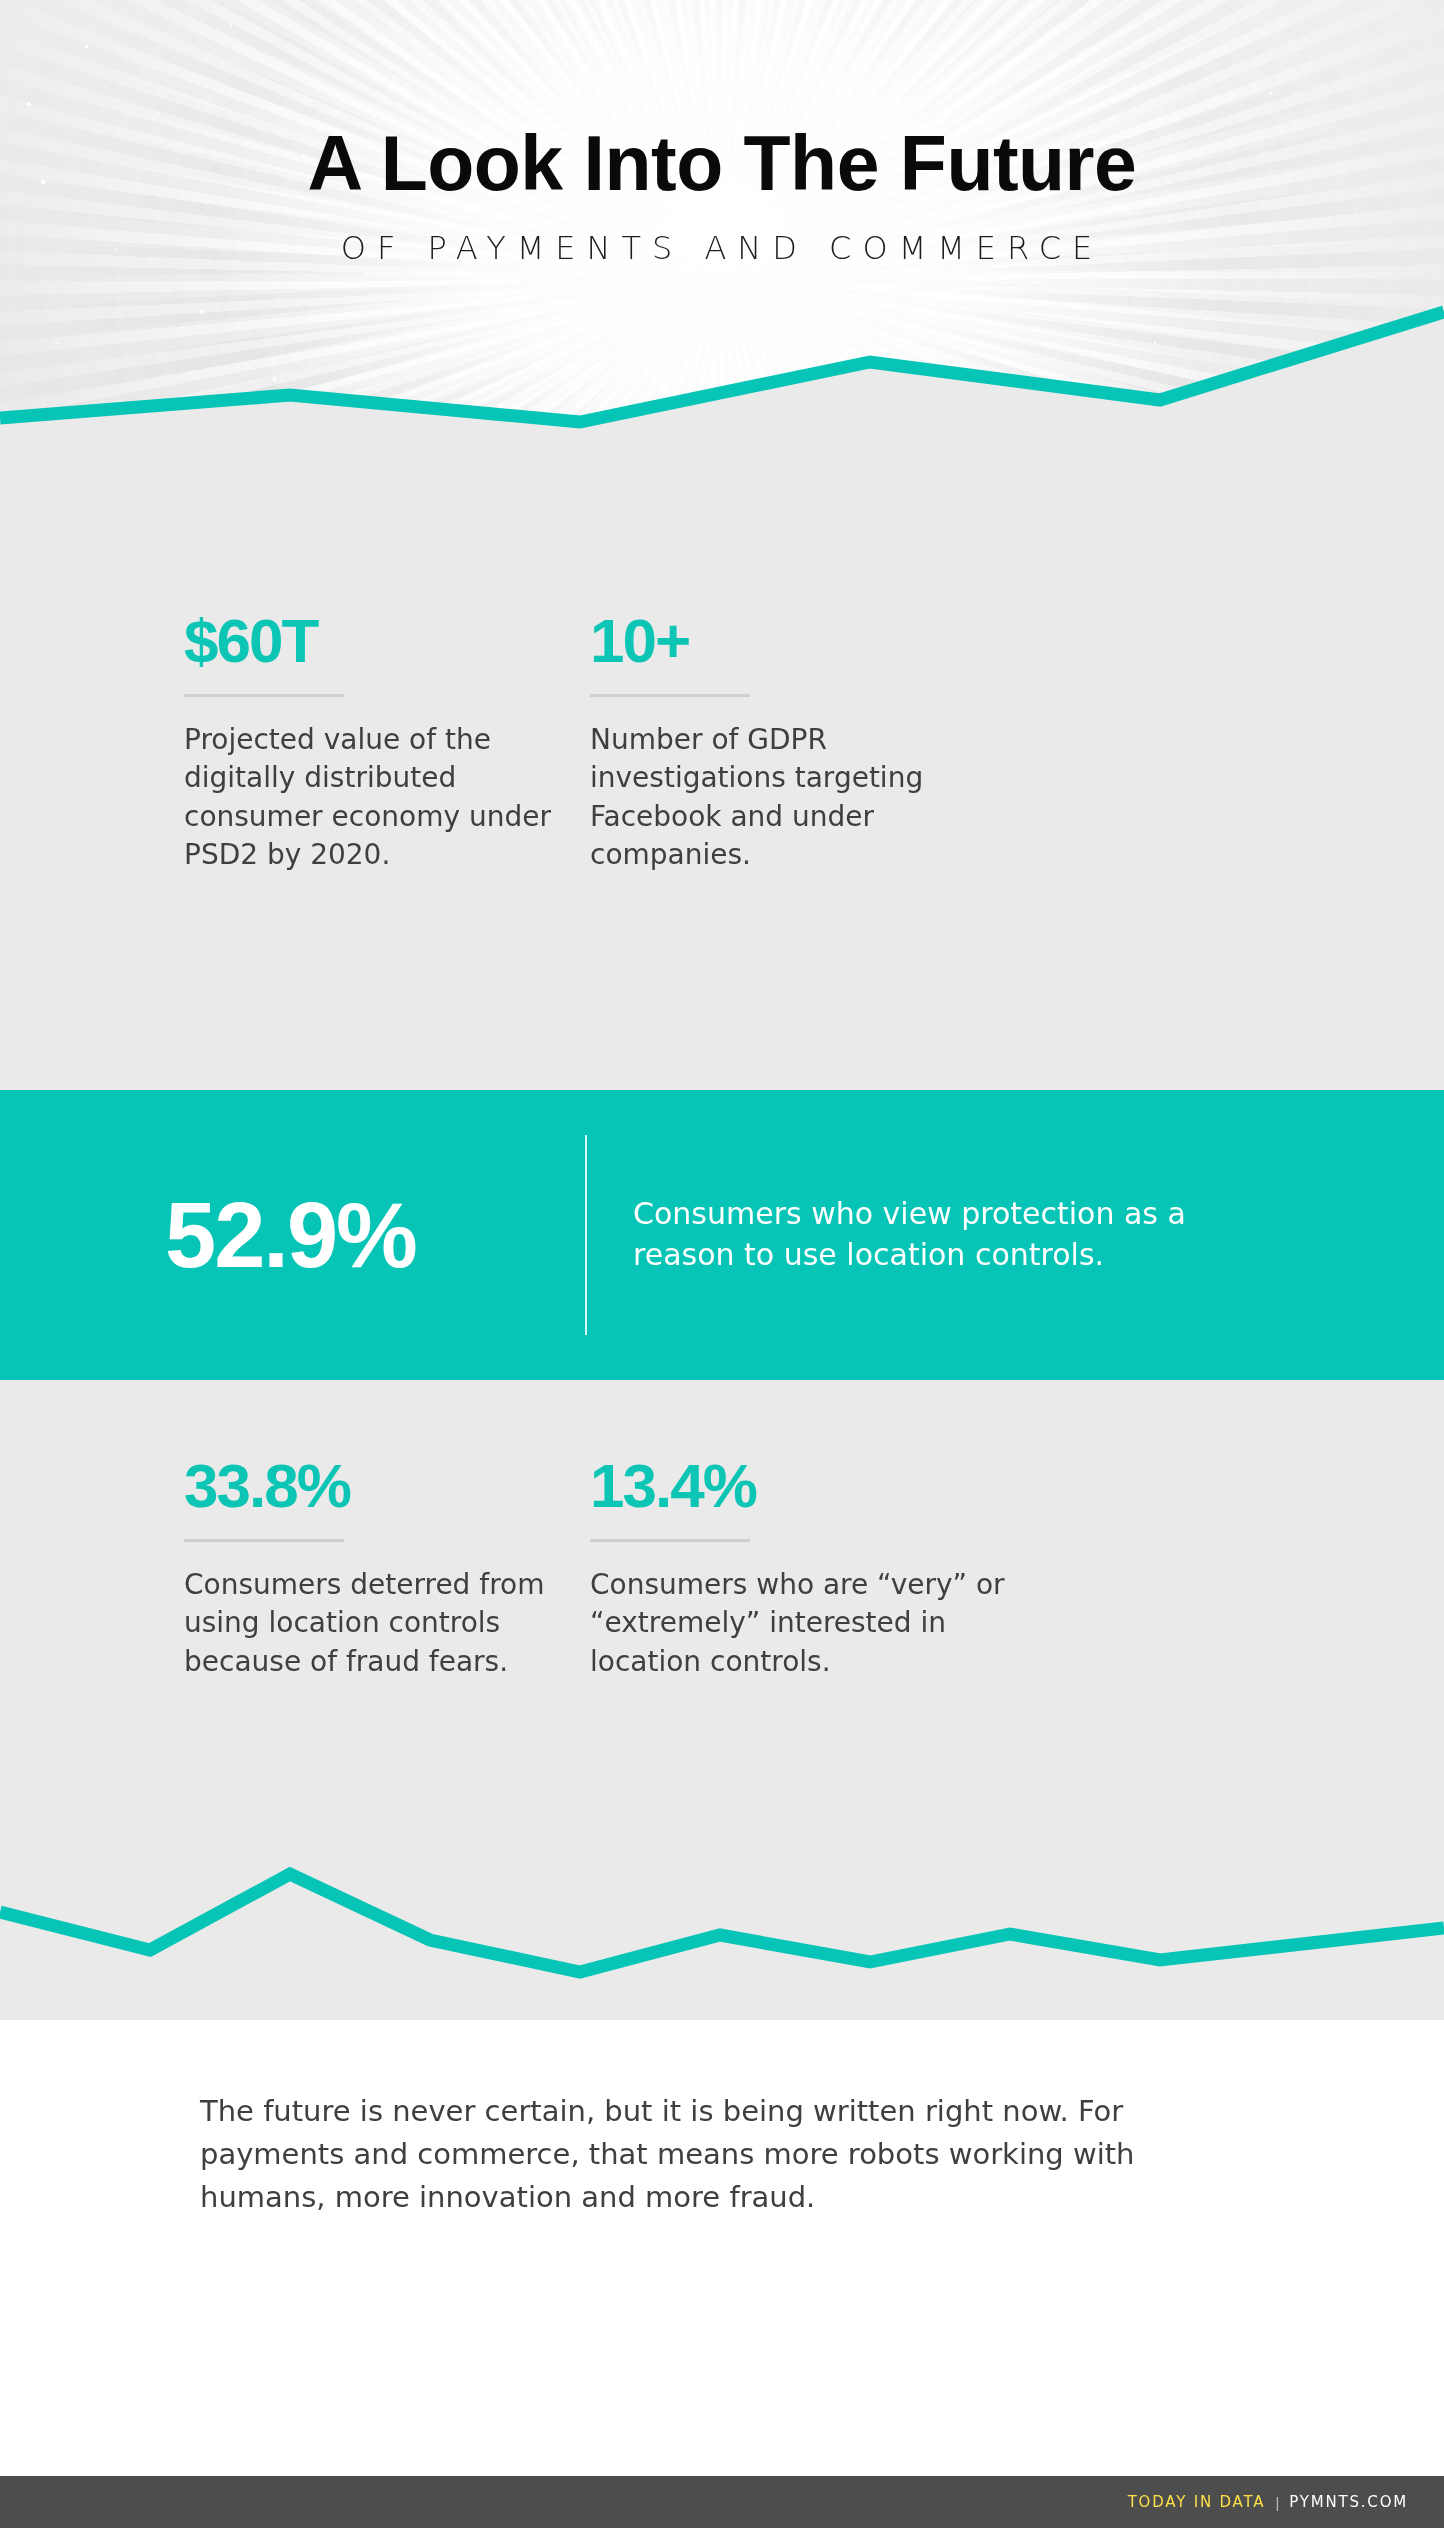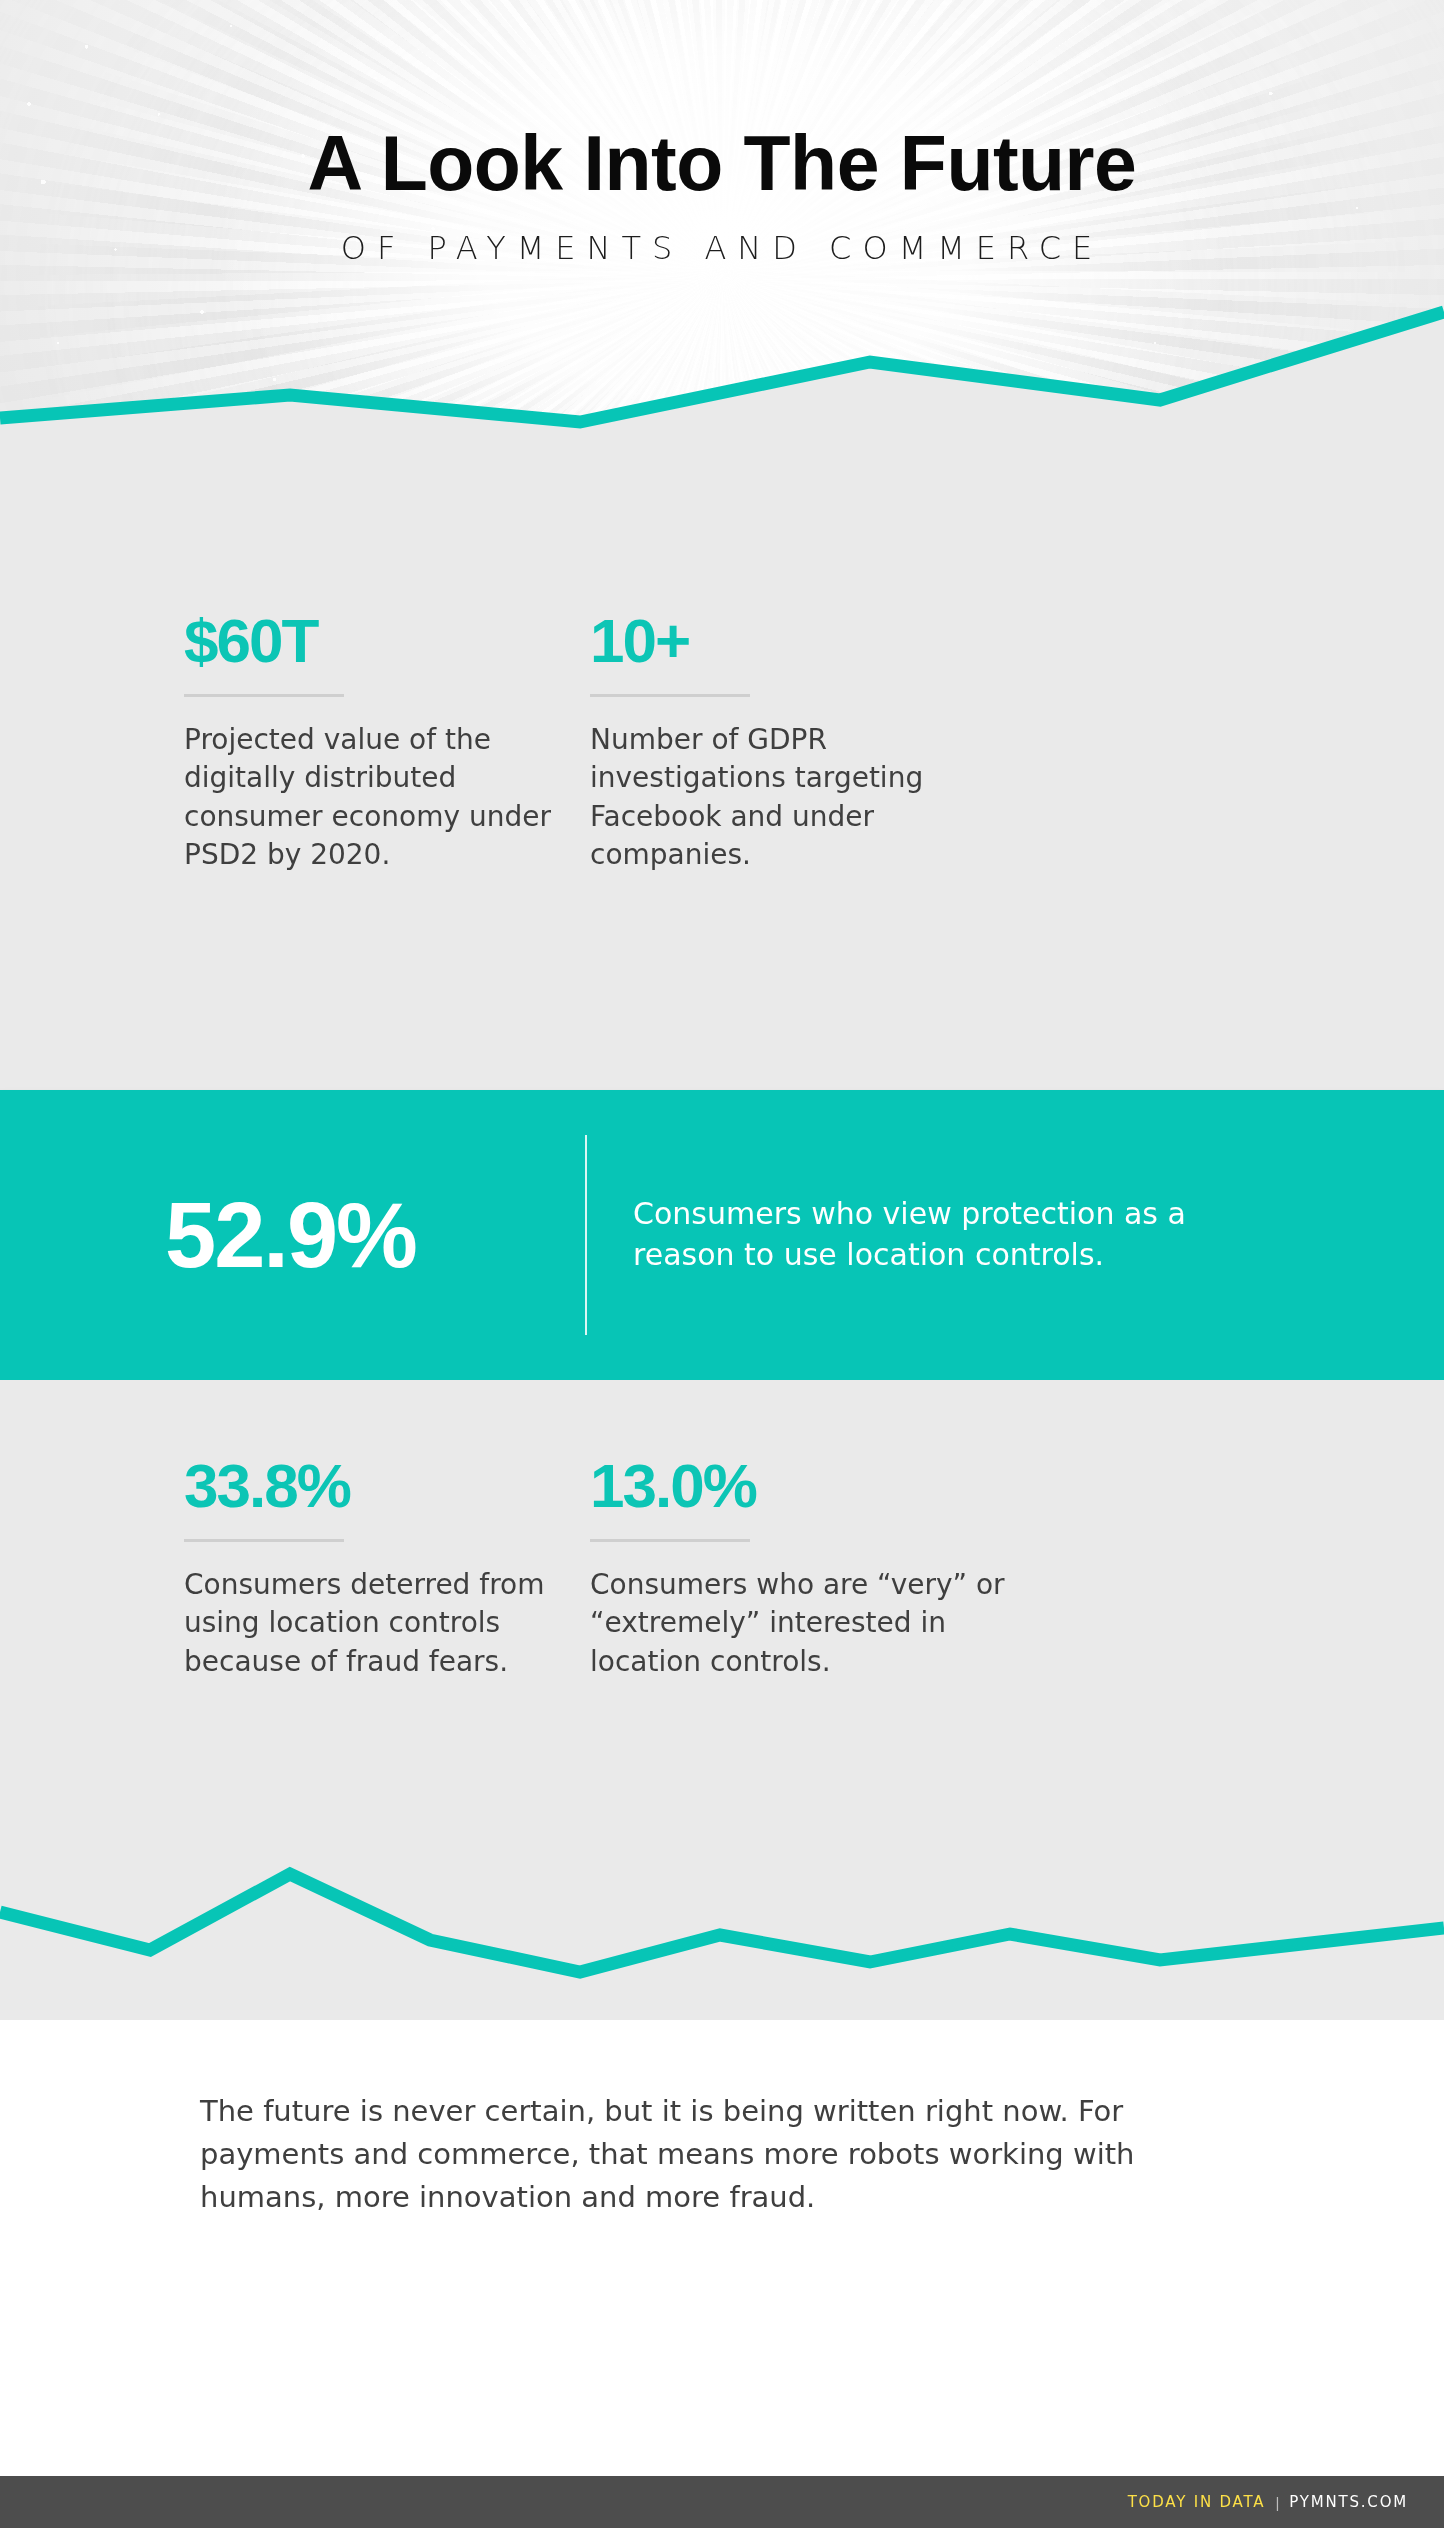--- a/index.html
+++ b/index.html
@@ -230,21 +230,21 @@
 
   <div class="body-gray-2"></div>
 
   <div class="stats-row" style="top:1455px;">
     <div class="stat-col left">
       <div class="stat-num">33.8%</div>
       <div class="stat-rule"></div>
       <div class="stat-desc">Consumers deterred from using location controls because of fraud fears.</div>
     </div>
     <div class="stat-col right">
-      <div class="stat-num">13.0%</div>
+      <div class="stat-num">13.4%</div>
       <div class="stat-rule"></div>
       <div class="stat-desc">Consumers who are “very” or “extremely” interested in location controls.</div>
     </div>
   </div>
 
   <svg class="zig-bottom" viewBox="0 0 1444 300" preserveAspectRatio="none">
     <path d="M0,0 L1444,0 L1444,138 L1160,170 L1010,144 L870,172 L720,145 L580,182 L430,150 L290,84 L150,160 L0,122 Z" fill="#eaeaea"></path>
     <polyline points="0,122 150,160 290,84 430,150 580,182 720,145 870,172 1010,144 1160,170 1444,138" fill="none" stroke="#07c5b6" stroke-width="13" stroke-linejoin="miter" stroke-linecap="butt"></polyline>
   </svg>
 

